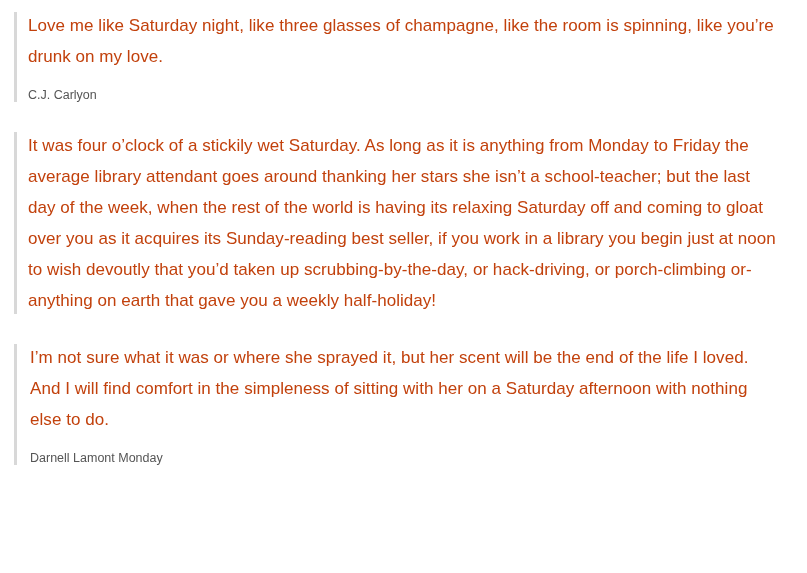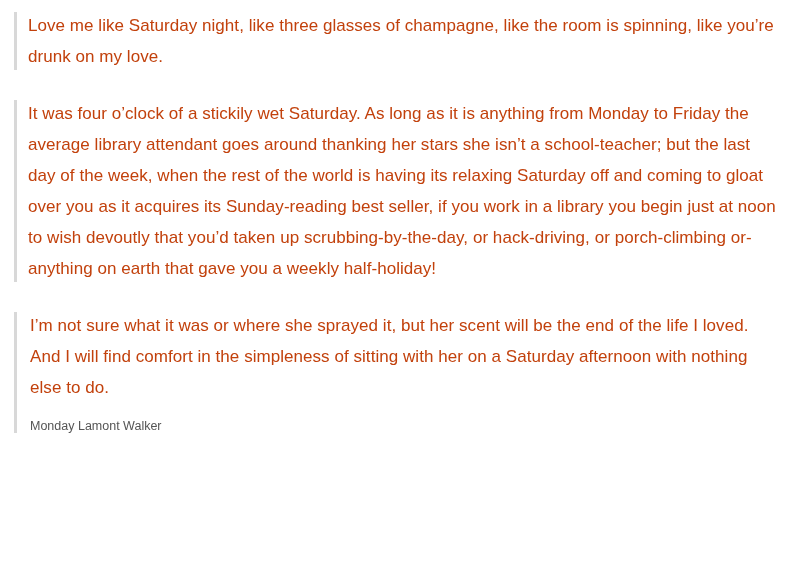--- a/index.html
+++ b/index.html
@@ -52,24 +52,25 @@
   .block-2 { margin-bottom: 26px; }
   .block-3 { margin-bottom: 0; padding-left: 16px; }
 </style>
 </head>
 <body>
 
 <div class="page">
 
   <blockquote class="quote-block block-1">
     <p class="quote-text">Love me like Saturday night, like three glasses of champagne, like the room is spinning, like you’re drunk on my love.</p>
+    <p class="quote-author">C.J. Carlyon</p>
   </blockquote>
 
   <blockquote class="quote-block block-2">
     <p class="quote-text">It was four o’clock of a stickily wet Saturday. As long as it is anything from Monday to Friday the average library attendant goes around thanking her stars she isn’t a school-teacher; but the last day of the week, when the rest of the world is having its relaxing Saturday off and coming to gloat over you as it acquires its Sunday-reading best seller, if you work in a library you begin just at noon to wish devoutly that you’d taken up scrubbing-by-the-day, or hack-driving, or porch-climbing or- anything on earth that gave you a weekly half-holiday!</p>
   </blockquote>
 
   <blockquote class="quote-block block-3">
     <p class="quote-text">I’m not sure what it was or where she sprayed it, but her scent will be the end of the life I loved. And I will find comfort in the simpleness of sitting with her on a Saturday afternoon with nothing else to do.</p>
-    <p class="quote-author">Monday Lamont Walker</p>
+    <p class="quote-author">Darnell Lamont Monday</p>
   </blockquote>
 
 </div>
 
 </body></html>

